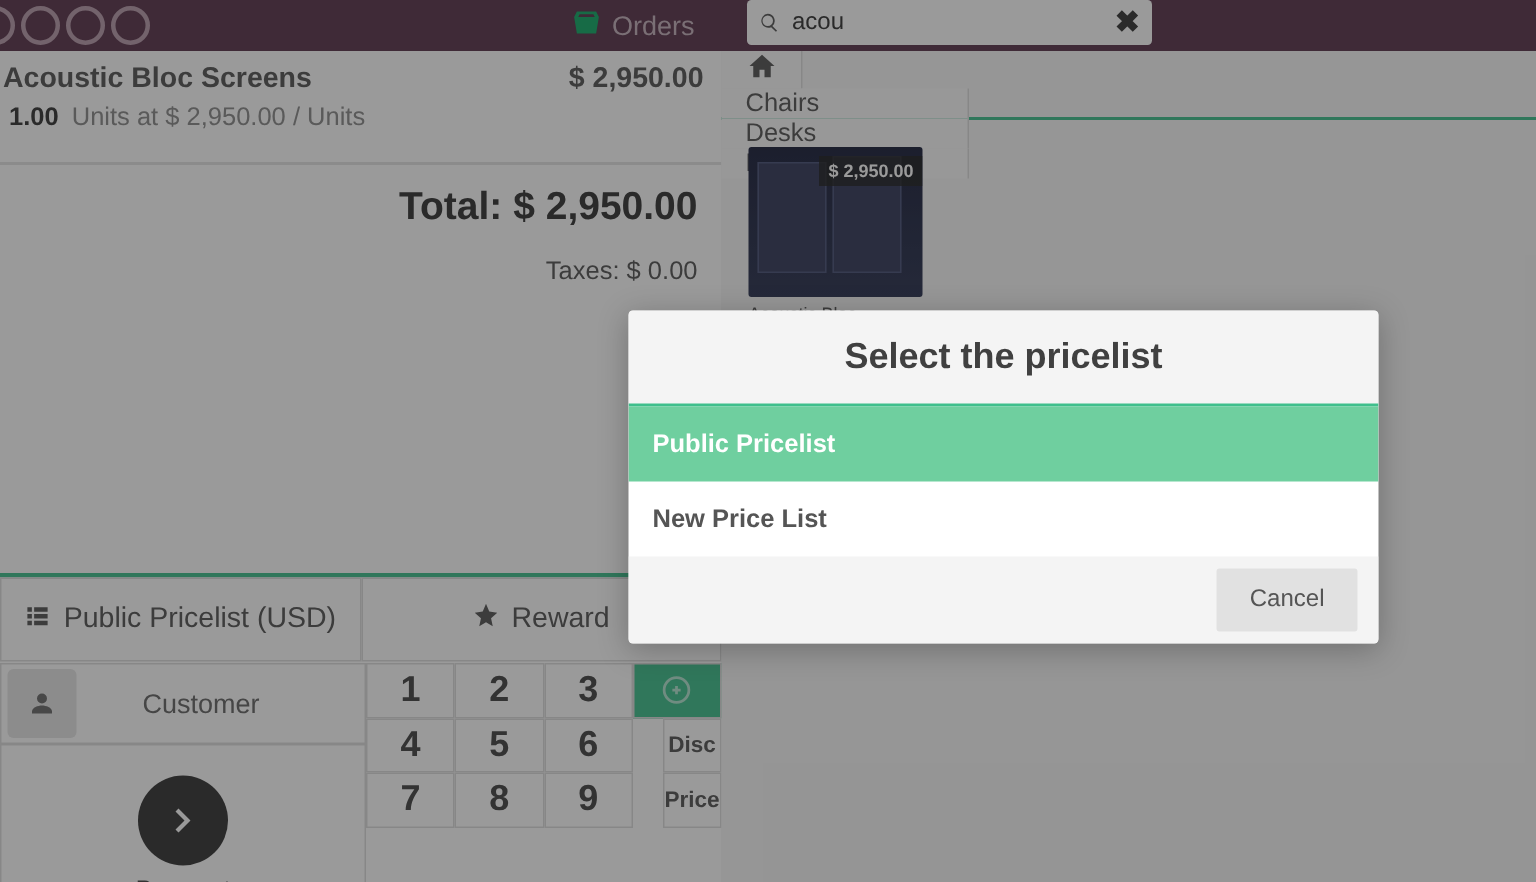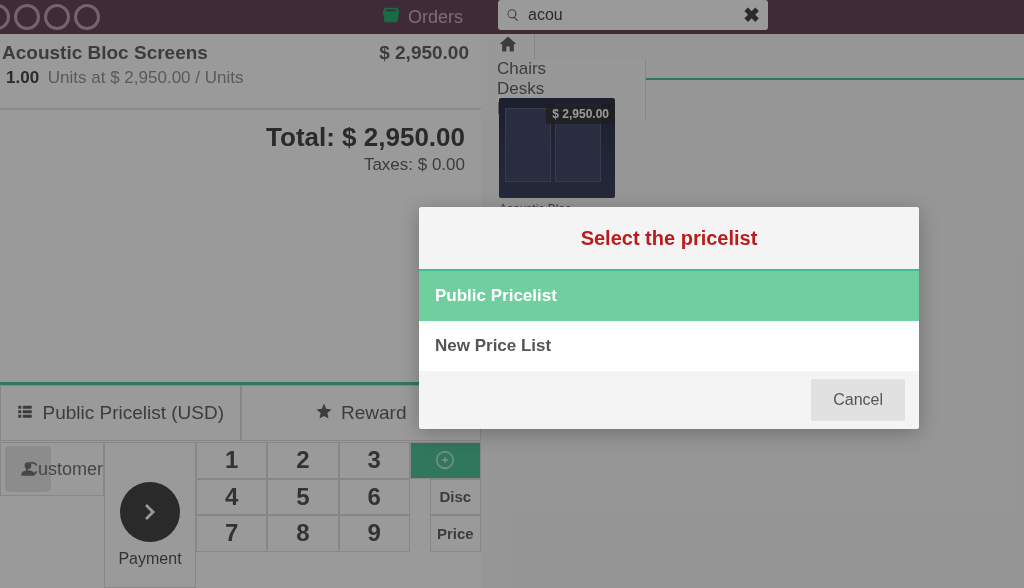--- a/index.html
+++ b/index.html
@@ -18,28 +18,28 @@
     .searchbar .clear { color: #333; font-size: 20px; font-weight: bold; cursor: pointer; line-height: 1; }
 
     .left-pane { position: absolute; top: 34px; left: 0; width: 481px; bottom: 0; background: #fff; }
     .orderline { padding: 8px 12px 4px 2px; display: flex; justify-content: space-between; color: #555; }
     .orderline .pname { font-size: 19px; color: #555; font-weight: 600; }
     .orderline .pprice { font-size: 19px; color: #555; font-weight: 600; }
     .orderline-sub { padding: 0 12px 8px 6px; color: #8a8a8a; font-size: 17px; }
     .orderline-sub .qty { font-weight: 700; color: #333; margin-right: 4px; }
     .totals { text-align: right; padding: 12px 16px 0 0; border-top: 2px solid #e4e4e4; margin-top: 12px; }
     .total-line { font-size: 26px; font-weight: 700; color: #333; }
-    .tax-line { font-size: 17px; color: #555; margin-top: 2px; }
+    .tax-line { font-size: 17px; color: #555; margin-top: 18px; }
 
     .action-bar { position: absolute; top: 348px; left: 0; right: 0; border-top: 3px solid #3fbf8c; display: flex; }
     .abtn { flex: 1; height: 56px; border: 1px solid #ddd; background: #fff; display: flex; align-items: center; justify-content: center; font-size: 19px; color: #555; gap: 8px; cursor: pointer; }
     .abtn svg { width: 18px; height: 18px; fill: #555; }
 
     .bottom-area { position: absolute; top: 408px; left: 0; right: 0; bottom: 0; display: flex; }
-    .cust-col { width: 196px; display: flex; flex-direction: row; }
+    .cust-col { width: 244px; display: flex; flex-direction: column; }
     .cust-btn { height: 54px; border: 1px solid #ddd; background: #fff; display: flex; align-items: center; font-size: 18px; color: #666; cursor: pointer; }
     .cust-btn .pi { width: 46px; height: 46px; margin: 4px; border-radius: 4px; background: #e6e6e6; display: flex; align-items: center; justify-content: center; }
     .cust-btn .pi svg { width: 16px; height: 16px; fill: #6b6b6b; }
     .cust-btn .lbl { flex: 1; text-align: center; margin-left: -30px; }
     .payment-btn { flex: 1; border: 1px solid #ddd; background: #fff; display: flex; flex-direction: column; align-items: center; justify-content: center; gap: 8px; cursor: pointer; padding-top: 20px; }
     .payment-btn .circle { width: 60px; height: 60px; border-radius: 50%; background: #333; display: flex; align-items: center; justify-content: center; }
     .payment-btn .circle svg { width: 24px; height: 24px; fill: #fff; }
     .payment-btn .lbl { font-size: 16px; color: #444; }
 
     .keypad { flex: 1; display: grid; grid-template-columns: 1fr 1fr 1fr 1fr; grid-template-rows: 1fr 1fr 1fr 1fr; }
@@ -56,21 +56,21 @@
 
     .product-grid { padding: 18px; display: flex; flex-wrap: wrap; gap: 10px; }
     .product { width: 116px; position: relative; cursor: pointer; }
     .pimg { width: 116px; height: 100px; background: linear-gradient(180deg, #1a1f3a 0%, #2a3250 100%); border-radius: 2px; position: relative; overflow: hidden; }
     .pimg .panel { position: absolute; background: #343a5a; border: 1px solid #4a5278; }
     .ptag { position: absolute; top: 6px; right: 0; background: rgba(30,30,30,0.8); color: #fff; font-size: 12px; padding: 3px 6px; font-weight: 600; }
     .ptitle { font-size: 12px; color: #555; margin-top: 4px; line-height: 1.2; }
 
     .dim { position: absolute; inset: 0; background: rgba(30,30,30,0.45); }
     .modal { position: absolute; left: 419px; top: 207px; width: 500px; background: #fff; border-radius: 3px; box-shadow: 0 4px 20px rgba(0,0,0,0.25); overflow: hidden; }
-    .modal-head { height: 64px; background: #f4f4f4; display: flex; align-items: center; justify-content: center; font-size: 20px; font-weight: 700; color: #b91c1c; border-bottom: 2px solid #3fbf8c; }
+    .modal-head { height: 64px; background: #f4f4f4; display: flex; align-items: center; justify-content: center; font-size: 24px; font-weight: 700; color: #404040; border-bottom: 2px solid #3fbf8c; }
     .pl-row { height: 50px; display: flex; align-items: center; padding: 0 16px; font-size: 17px; color: #555; cursor: pointer; font-weight: 600; }
     .pl-row.sel { background: #6fcf9f; color: #fff; }
     .modal-foot { height: 58px; background: #f4f4f4; display: flex; align-items: center; justify-content: flex-end; padding: 0 14px; }
     .cancel-btn { background: #e1e1e1; color: #555; font-size: 16px; padding: 12px 22px; border-radius: 2px; cursor: pointer; font-weight: 500; }
   </style>
 </head>
 <body>
 <div class="app">
 
   <div class="topbar">

